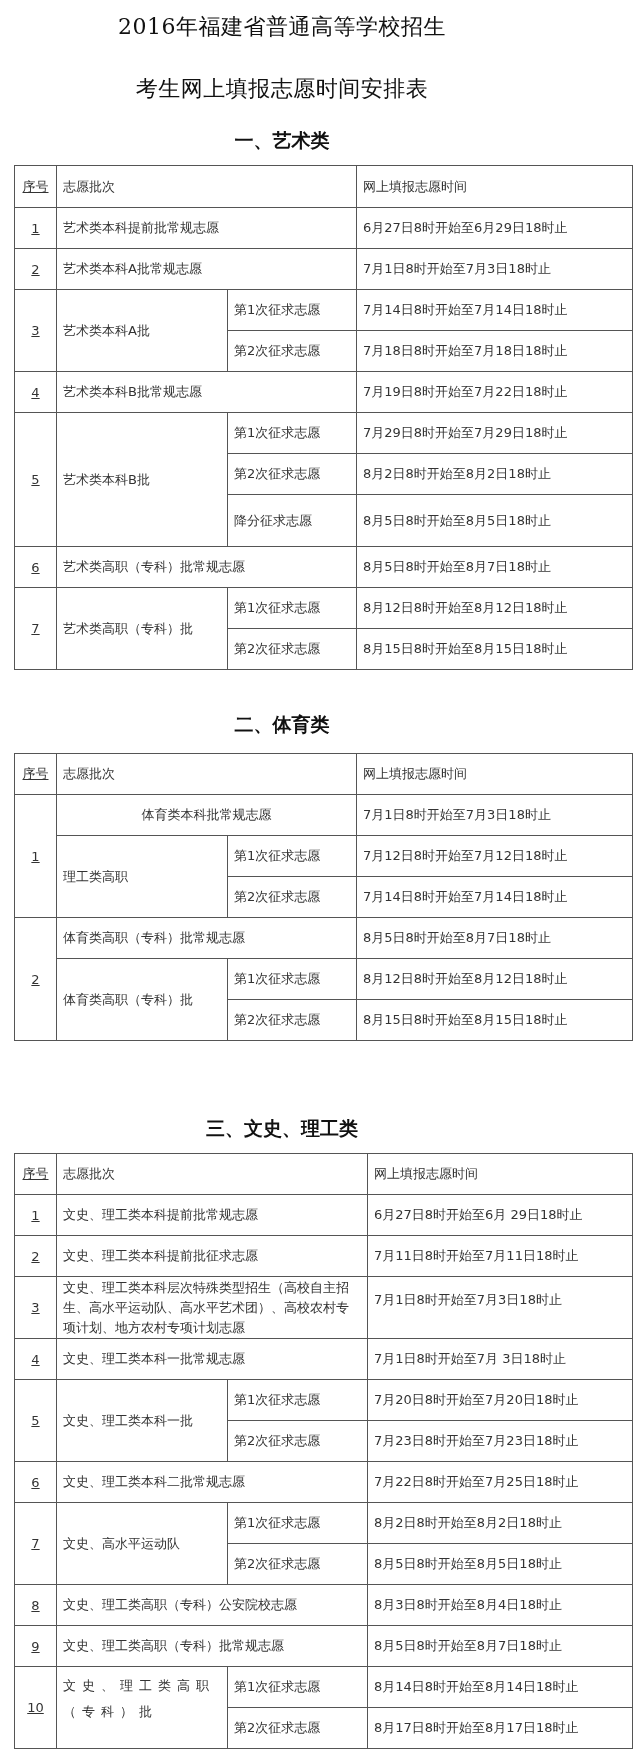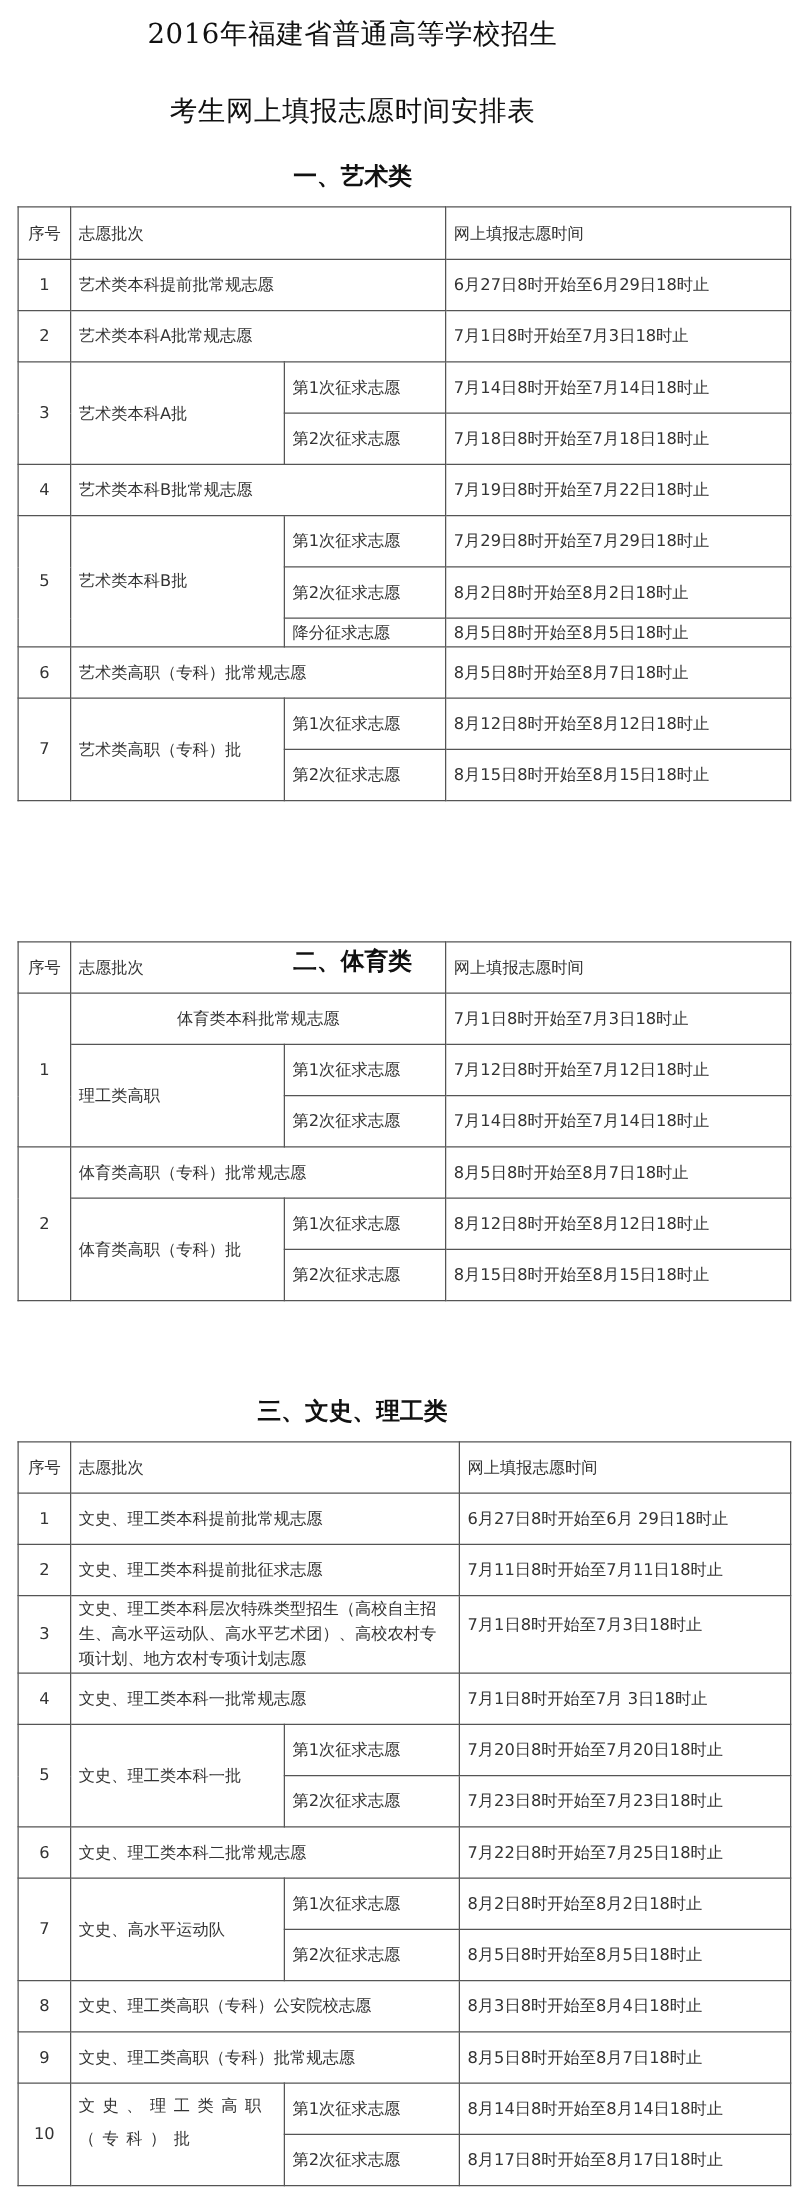--- a/index.html
+++ b/index.html
@@ -24,21 +24,21 @@
     position: absolute; left: 14px; width: 618px;
     border-collapse: collapse; table-layout: fixed;
     font-size: 13px; color: #333;
   }
   table.sched td {
     border: 1.5px solid #555;
     padding: 0 6px;
     vertical-align: middle;
     white-space: nowrap;
   }
-  table.sched td.seq { text-align: center; padding: 0; }
+  table.sched td.seq { text-align: center; padding: 0; text-decoration: underline; }
   table.sched td.hdr { text-align: left; }
   table.sched td.wrap { white-space: normal; line-height: 20px; }
   table.sched td.spread { white-space: normal; letter-spacing: 6px; line-height: 26px; vertical-align: top; padding-top: 6px; }
   table.sched td.center { text-align: center; }
 </style>
 </head>
 <body>
 
 <div class="doc-title" style="top:12px;">2016年福建省普通高等学校招生</div>
 <div class="doc-title" style="top:74px;">考生网上填报志愿时间安排表</div>
@@ -85,21 +85,21 @@
   <tr style="height:41px">
     <td class="seq" rowspan="3">5</td>
     <td rowspan="3">艺术类本科B批</td>
     <td>第1次征求志愿</td>
     <td>7月29日8时开始至7月29日18时止</td>
   </tr>
   <tr style="height:41px">
     <td>第2次征求志愿</td>
     <td>8月2日8时开始至8月2日18时止</td>
   </tr>
-  <tr style="height:23px">
+  <tr style="height:52px">
     <td>降分征求志愿</td>
     <td>8月5日8时开始至8月5日18时止</td>
   </tr>
   <tr style="height:41px">
     <td class="seq">6</td>
     <td colspan="2">艺术类高职（专科）批常规志愿</td>
     <td>8月5日8时开始至8月7日18时止</td>
   </tr>
   <tr style="height:41px">
     <td class="seq" rowspan="2">7</td>
@@ -107,21 +107,21 @@
     <td>第1次征求志愿</td>
     <td>8月12日8时开始至8月12日18时止</td>
   </tr>
   <tr style="height:41px">
     <td>第2次征求志愿</td>
     <td>8月15日8时开始至8月15日18时止</td>
   </tr>
 </tbody>
   </table>
 
-<div class="section-title" style="top:756px;">二、体育类</div>
+<div class="section-title" style="top:712px;">二、体育类</div>
 <table class="sched" style="top:753px;">
   <colgroup>
       <col style="width:42px">
       <col style="width:171px">
       <col style="width:129px">
       <col style="width:276px">
     </colgroup>
   <tbody>
       <tr style="height:41px">
     <td class="seq">序号</td>

